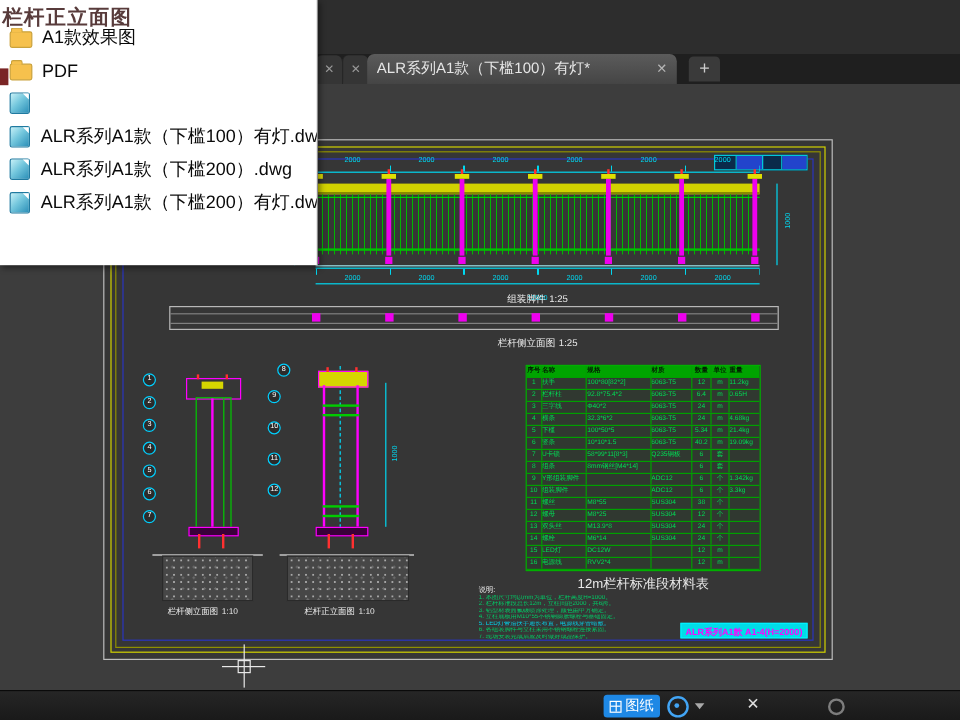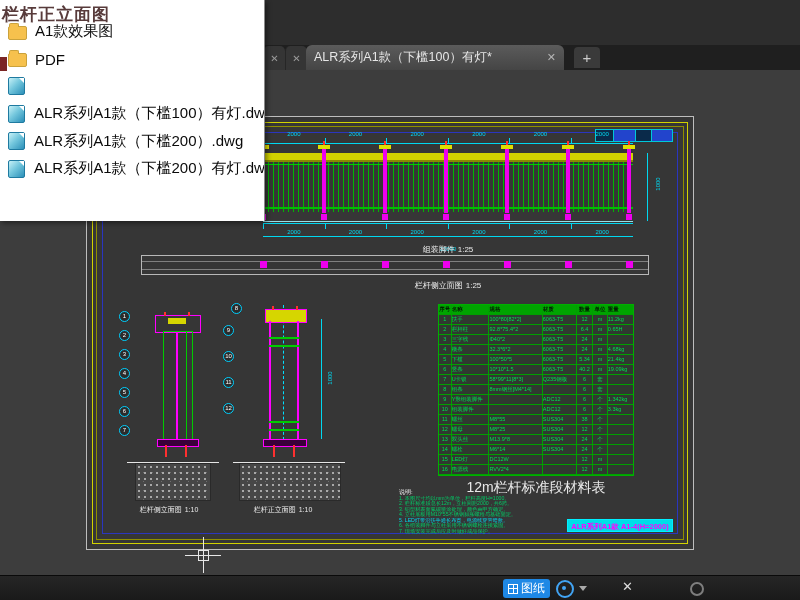--- a/index.html
+++ b/index.html
@@ -93,21 +93,21 @@
   .trow span:nth-child(1){width:12px;text-align:center;}
   .trow span:nth-child(2){width:38px;}
   .trow span:nth-child(3){width:54px;}
   .trow span:nth-child(4){width:34px;}
   .trow span:nth-child(5){width:16px;text-align:center;}
   .trow span:nth-child(6){width:14px;text-align:center;}
   .trow span:nth-child(7){width:26px;border-right:none;}
   .thead{background:#00a400;}
   .thead span{color:#002200;font-weight:bold;}
   .ttitle{position:absolute;left:351px;top:362px;width:196px;text-align:center;
-          color:#e8e8e8;font-size:14px;}
+          color:#e8e8e8;font-size:11px;}
 
   
   .notes{position:absolute;left:312px;top:372px;width:254px;}
   .notes .nt{display:block;color:#f0f0f0;font-size:6px;line-height:6.5px;}
   .notes .nl{display:block;color:#00cc66;font-size:5.2px;line-height:5.6px;white-space:nowrap;overflow:hidden;}
   .notes .nl.cy{color:#00d8f0;}
 
   .model-tag{position:absolute;left:480px;top:402px;width:106px;height:13px;background:#00dde8;
              border:1px solid #00f0ff;color:#ff00ff;font-weight:bold;font-size:7.5px;
              line-height:13px;text-align:center;box-sizing:border-box;}

